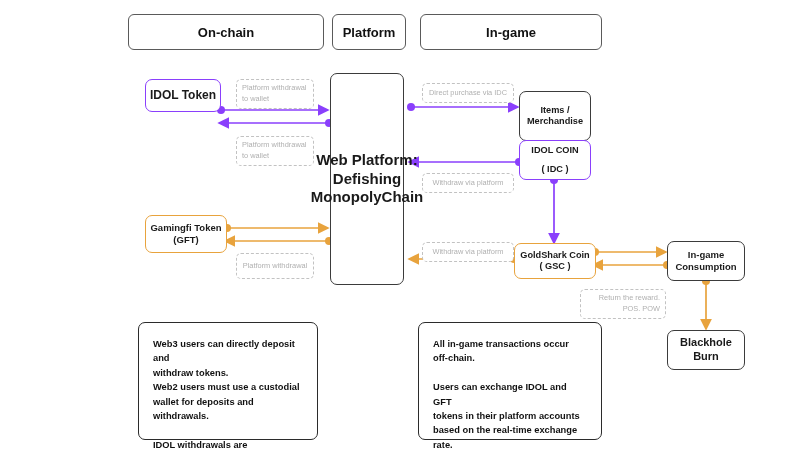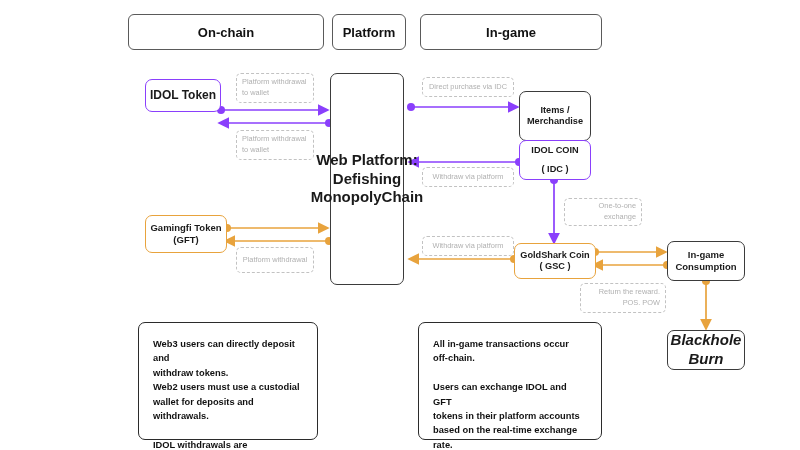--- a/index.html
+++ b/index.html
@@ -54,20 +54,21 @@
     align-items: center;
     justify-content: flex-start;
     border: 1px dashed #c2c2c2;
     border-radius: 5px;
     color: #b0b0b0;
     font-size: 7.4px;
     line-height: 1.45;
     padding: 3px 5px;
     background: #ffffff;
     z-index: 4;
+    margin-top: 6px;
   }
   .lbl.ctr { justify-content: center; text-align: right; }
 
   
   .note {
     position: absolute;
     border: 1.6px solid #2b2b2b;
     border-radius: 7px;
     background: #ffffff;
     padding: 14px 14px;
@@ -164,21 +165,20 @@
 
 
   <div class="lbl ctr" style="left:236px; top:247px; width:78px; height:26px;">Platform withdrawal</div>
 
   <div class="lbl ctr" style="left:422px; top:77px; width:92px; height:20px;">Direct purchase via IDC</div>
 
   <div class="lbl ctr" style="left:422px; top:167px; width:92px; height:20px;">Withdraw via platform</div>
 
   <div class="lbl ctr" style="left:422px; top:236px; width:92px; height:20px;">Withdraw via platform</div>
 
-  <div class="lbl ctr" style="left:564px; top:198px; width:78px; height:28px;">One-to-one exchange</div>
 
   <div class="lbl ctr" style="left:580px; top:283px; width:86px; height:30px;">Return the reward.
 POS. POW</div>
 
   <div class="node purple" style="left:145px; top:79px; width:76px; height:33px; font-size:12px;">
     <span style="white-space:pre-line;">IDOL Token</span>
   </div>
 
   <div class="node orange" style="left:145px; top:215px; width:82px; height:38px; font-size:9.5px;">
     <span style="white-space:pre-line;">Gamingfi Token
@@ -205,21 +205,21 @@
   <div class="node orange" style="left:514px; top:243px; width:82px; height:36px; font-size:9.2px;">
     <span style="white-space:pre-line;">GoldShark Coin
 ( GSC )</span>
   </div>
 
   <div class="node dark" style="left:667px; top:241px; width:78px; height:40px; font-size:9.5px;">
     <span style="white-space:pre-line;">In-game
 Consumption</span>
   </div>
 
-  <div class="node dark" style="left:667px; top:330px; width:78px; height:40px; font-size:15px;font-style:italic;">
+  <div class="node dark" style="left:667px; top:330px; width:78px; height:40px; font-size:11px;">
     <span style="white-space:pre-line;">Blackhole
 Burn</span>
   </div>
 
   <div class="note" style="left:138px; top:322px; width:180px; height:118px;">Web3 users can directly deposit and
 withdraw tokens.
 Web2 users must use a custodial
 wallet for deposits and withdrawals.
 
 IDOL withdrawals are unrestricted,

